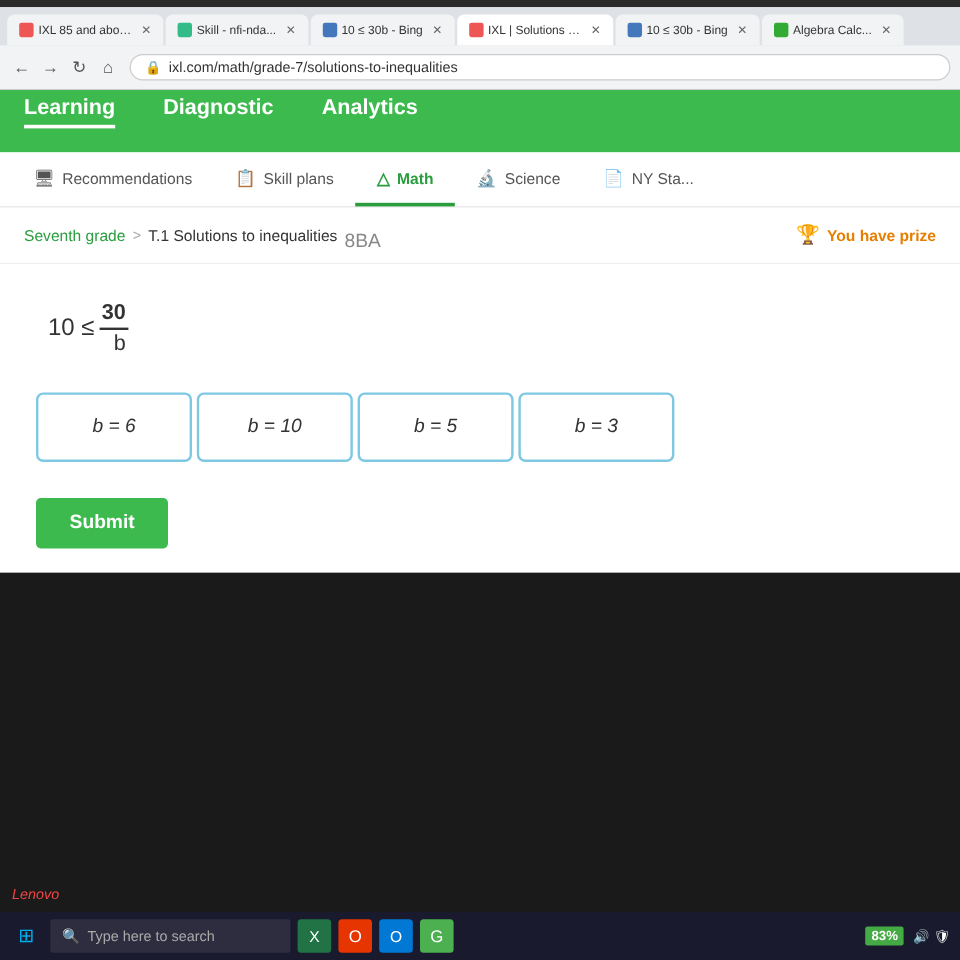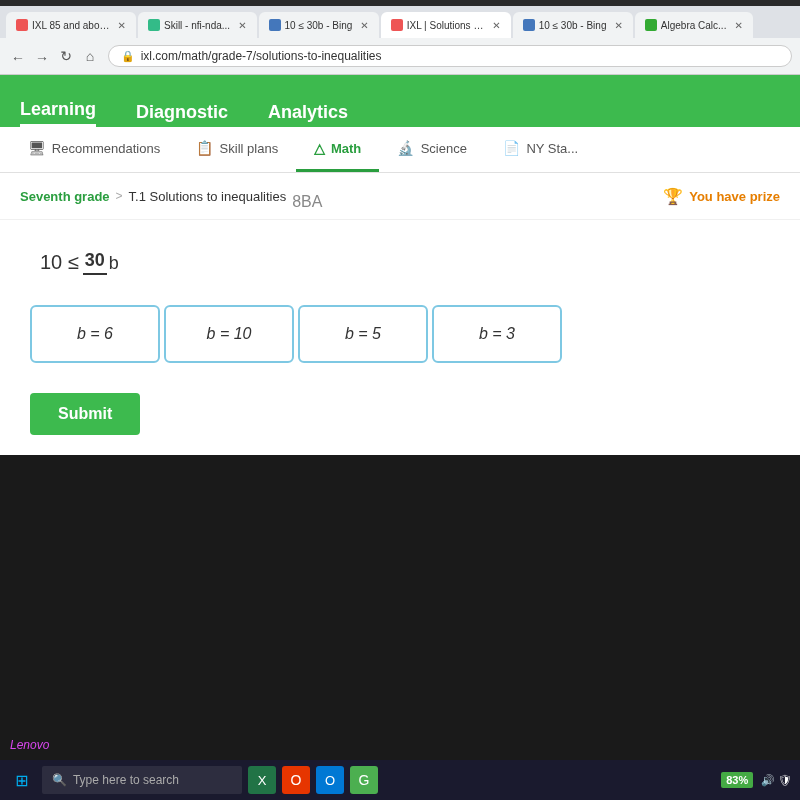--- a/index.html
+++ b/index.html
@@ -98,21 +98,21 @@
 
     
     .ixl-app {
       background: white;
     }
 
     
     .green-nav {
       background: #3dba4e;
       display: flex;
-      align-items: flex-end;
+      align-items: flex-start;
       padding: 0 20px;
       height: 52px;
       gap: 40px;
     }
 
     .green-nav-item {
       color: white;
       font-size: 18px;
       font-weight: 600;
       cursor: pointer;
@@ -166,21 +166,20 @@
       font-size: 13px;
       color: #555;
       border-bottom: 1px solid #f0f0f0;
       background: white;
     }
 
     .breadcrumb-link {
       color: #2a9e3f;
       cursor: pointer;
       text-decoration: none;
-      font-weight: bold;
     }
 
     .breadcrumb-sep {
       color: #aaa;
       font-size: 12px;
     }
 
     .breadcrumb-current {
       color: #333;
     }
@@ -224,21 +223,21 @@
       color: #333;
       margin-bottom: 30px;
       display: flex;
       align-items: center;
       gap: 4px;
       padding-left: 10px;
     }
 
     .fraction {
       display: inline-flex;
-      flex-direction: row;
+      flex-direction: column;
       align-items: flex-end;
       font-size: 18px;
       line-height: 1.2;
     }
 
     .fraction-num {
       border-bottom: 2px solid #333;
       padding: 0 2px 1px 2px;
       font-weight: 600;
     }
@@ -357,21 +356,21 @@
       border-radius: 2px;
       font-size: 11px;
       font-weight: 600;
     }
 
     
     .lenovo-label {
       position: absolute;
       bottom: 48px;
       left: 10px;
-      color: #d946ef;
+      color: #ef4444;
       font-size: 12px;
       font-style: italic;
     }
 
     .top-dark {
       background: #2a2a2a;
       height: 6px;
     }
   </style>
 </head>

